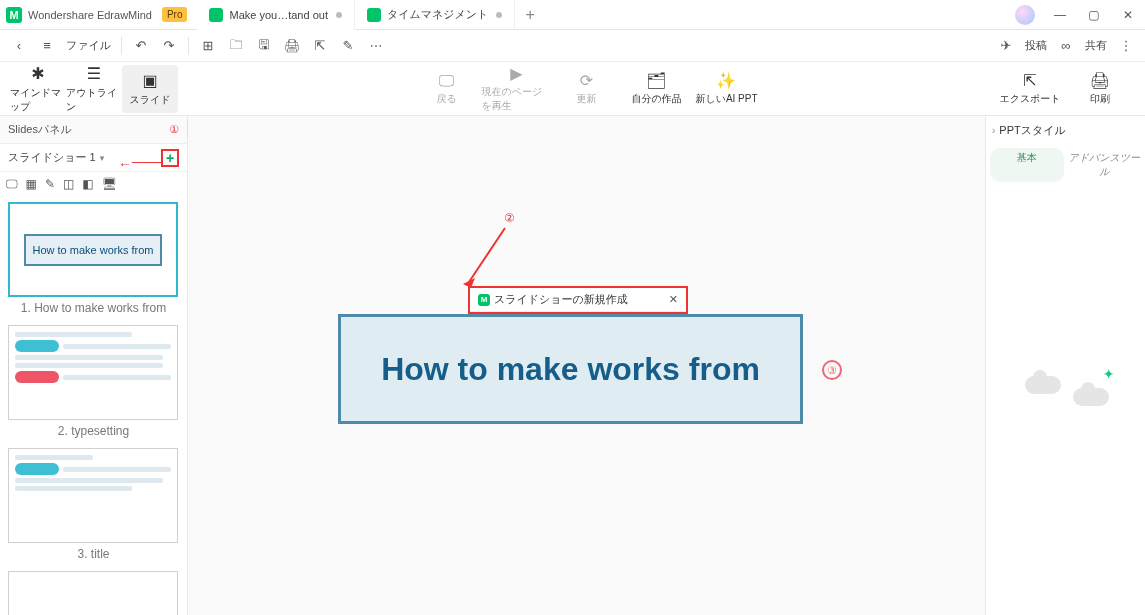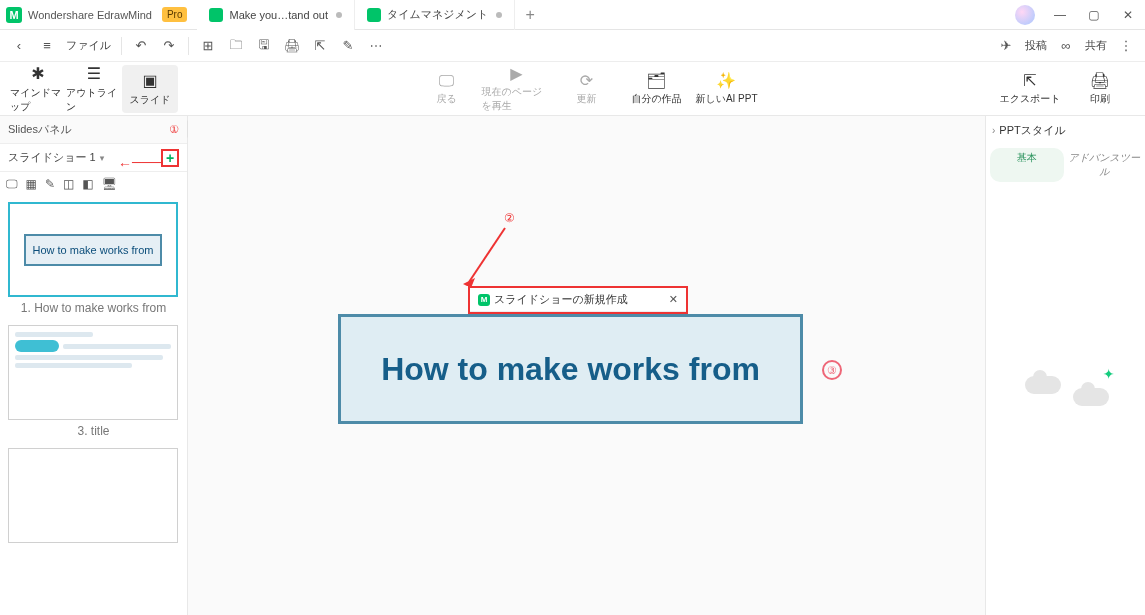--- a/index.html
+++ b/index.html
@@ -204,20 +204,38 @@
     <div class="slides-list">
       <div class="slide-card">
         <div class="thumb active">
           <div class="mini-title">How to make works from</div>
         </div>
         <div class="slide-cap">1. How to make works from</div>
       </div>
       <div class="slide-card">
         <div class="thumb">
           <div class="filler">
+            <div class="fline m"></div>
+            <div style="display:flex;gap:4px;align-items:center">
+                <div class="fbtn"></div>
+                <div class="fline s" style="flex:1"></div>
+              </div>
+            <div class="fline l"></div>
+            <div class="fline l"></div>
+            <div style="display:flex;gap:4px;align-items:center">
+                <div class="fbtn" style="background:#e56"></div>
+                <div class="fline m" style="flex:1"></div>
+              </div>
+          </div>
+        </div>
+        <div class="slide-cap">2. typesetting</div>
+      </div>
+      <div class="slide-card">
+        <div class="thumb">
+          <div class="filler">
             <div class="fline s"></div>
             <div style="display:flex;gap:4px;align-items:center">
                 <div class="fbtn"></div>
                 <div class="fline l" style="flex:1"></div>
               </div>
             <div class="fline l"></div>
             <div class="fline m"></div>
           </div>
         </div>
         <div class="slide-cap">3. title</div>

